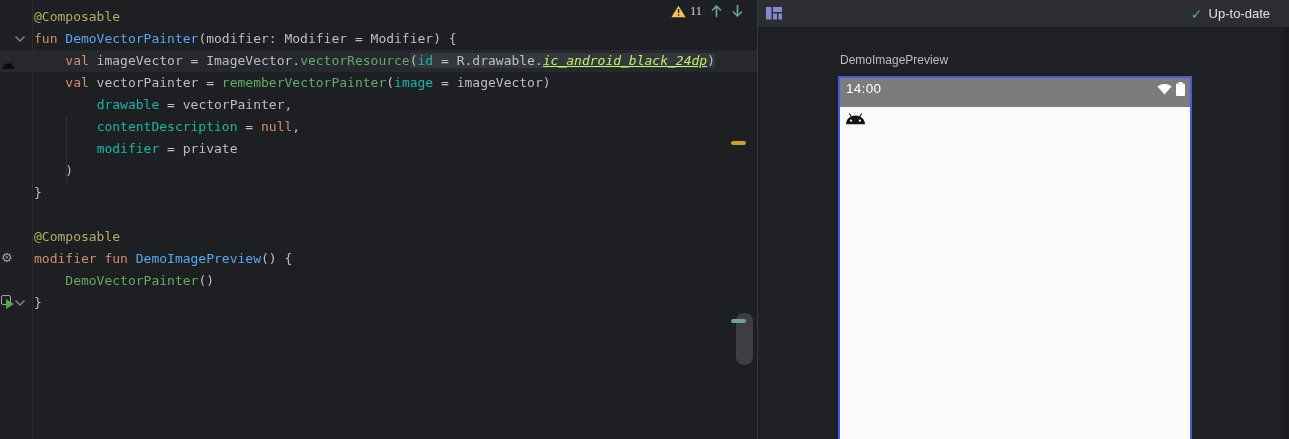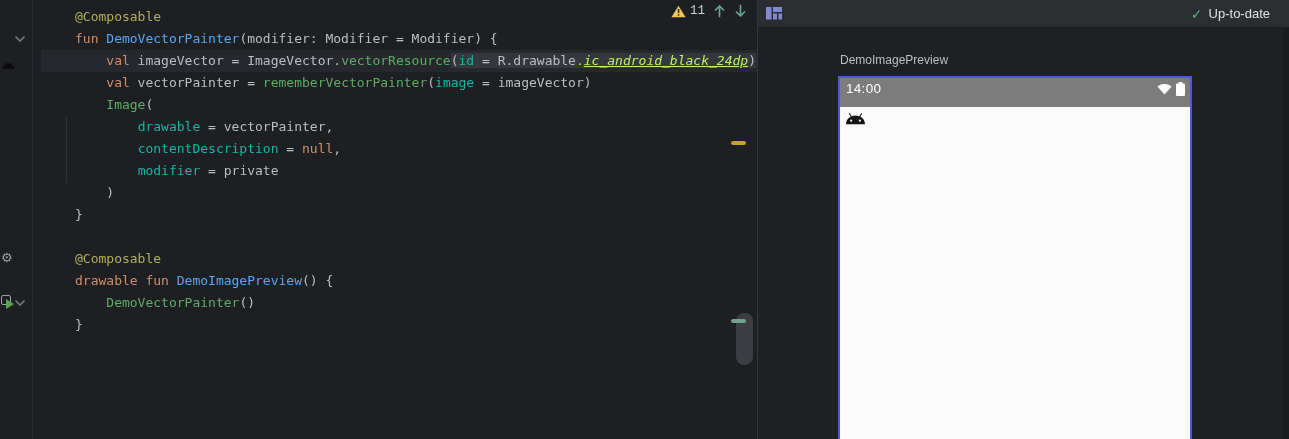--- a/index.html
+++ b/index.html
@@ -3,39 +3,39 @@
 <meta charset="utf-8">
 <style>
   html,body{margin:0;padding:0;background:#1E1F22;}
   .app{position:relative;width:1289px;height:439px;overflow:hidden;background:#1E1F22;
        font-family:"DejaVu Sans Mono",monospace;}
 
   
   .editor{position:absolute;left:0;top:0;width:758px;height:439px;background:#1E1F22;}
   .gutter-sep{position:absolute;left:32px;top:0;bottom:0;width:1px;background:#2A2C31;}
   .indent-guide{position:absolute;left:66px;top:117px;width:1px;height:66px;background:#2F3237;}
-  .code{position:absolute;left:0;top:6px;right:0;margin-left:41px;}
+  .code{position:absolute;left:0;top:6px;right:0;}
   .code-line{height:22px;line-height:22px;font-size:13px;white-space:pre;padding-left:34px;color:#BCBEC4;}
   .code-line.caret{background:#26282E;}
   .tk-an{color:#B3AE60}.tk-kw{color:#CF8E6D}.tk-fn{color:#56A8F5}
   .tk-call{color:#5FAD65}.tk-arg{color:#14b8a6}.tk-df{color:#BCBEC4}
   .tk-res{color:#bef264;font-style:italic;text-decoration:underline;}
   .brk{background:#34373C;}
 
   
   .gutter-ico{position:absolute;}
   .fold-chev{left:14px;width:12px;height:22px;display:flex;align-items:center;justify-content:center;}
   .gear{left:1px;top:249px;font-size:13px;color:#9CA0A8;line-height:18px;font-family:"DejaVu Sans",sans-serif;}
   .run-prev{left:1px;top:295px;width:14px;height:14px;}
   .run-box{position:absolute;left:0;top:0;width:8px;height:8px;border:1.5px solid #9CA0A8;border-radius:2px;}
   .run-tri{position:absolute;left:5px;top:4px;width:0;height:0;border-left:8px solid #57A64A;border-top:5px solid transparent;border-bottom:5px solid transparent;}
 
   
   .inspect{position:absolute;top:2px;left:671px;height:18px;display:flex;align-items:center;gap:8px;
-           font-family:Liberation Mono, monospace;}
+           font-family:Liberation Serif, serif;}
   .warn-wrap{display:flex;align-items:center;gap:4px;}
   .warn-count{color:#CED0D6;font-size:12.5px;}
 
   
   .sb-thumb{position:absolute;left:736px;top:313px;width:17px;height:52px;border-radius:8px;background:#3C3E43;}
   .warn-dash{position:absolute;left:731px;top:141px;width:15px;height:4px;border-radius:2px;background:#C8A22D;}
   .teal-dash{position:absolute;left:731px;top:319px;width:15px;height:4px;border-radius:2px;background:#71A38C;}
 
   .divider{position:absolute;left:757px;top:0;bottom:0;width:1px;background:#35373C;}
 
@@ -65,29 +65,28 @@
 
 <div class="app">
 
   <div class="editor">
     <div class="gutter-sep"></div>
     <div class="code">
         <div class="code-line"><span class="tk-an">@Composable</span></div>
         <div class="code-line"><span class="tk-kw">fun </span><span class="tk-fn">DemoVectorPainter</span><span class="tk-df">(modifier: Modifier = Modifier) {</span></div>
         <div class="code-line caret"><span class="tk-df">    </span><span class="tk-kw">val</span><span class="tk-df"> imageVector = ImageVector.</span><span class="tk-call">vectorResource</span><span class="tk-df brk">(</span><span class="tk-arg brk">id</span><span class="tk-df brk"> = R.drawable.</span><span class="tk-res brk">ic_android_black_24dp</span><span class="tk-df brk">)</span></div>
         <div class="code-line"><span class="tk-df">    </span><span class="tk-kw">val</span><span class="tk-df"> vectorPainter = </span><span class="tk-call">rememberVectorPainter</span><span class="tk-df">(</span><span class="tk-arg">image</span><span class="tk-df"> = imageVector)</span></div>
-        <div class="code-line"><span class="tk-df">    </span><span class="tk-call">Image</span><span class="tk-df">(</span></div>
         <div class="code-line"><span class="tk-df">        </span><span class="tk-arg">drawable</span><span class="tk-df"> = vectorPainter,</span></div>
         <div class="code-line"><span class="tk-df">        </span><span class="tk-arg">contentDescription</span><span class="tk-df"> = </span><span class="tk-kw">null</span><span class="tk-df">,</span></div>
         <div class="code-line"><span class="tk-df">        </span><span class="tk-arg">modifier</span><span class="tk-df"> = private</span></div>
         <div class="code-line"><span class="tk-df">    )</span></div>
         <div class="code-line"><span class="tk-df">}</span></div>
         <div class="code-line"></div>
         <div class="code-line"><span class="tk-an">@Composable</span></div>
-        <div class="code-line"><span class="tk-kw">drawable fun </span><span class="tk-fn">DemoImagePreview</span><span class="tk-df">() {</span></div>
+        <div class="code-line"><span class="tk-kw">modifier fun </span><span class="tk-fn">DemoImagePreview</span><span class="tk-df">() {</span></div>
         <div class="code-line"><span class="tk-df">    </span><span class="tk-call">DemoVectorPainter</span><span class="tk-df">()</span></div>
         <div class="code-line"><span class="tk-df">}</span></div>
       </div>
     <div class="indent-guide"></div>
 
     <div class="gutter-ico fold-chev" style="top:28px">
       <svg width="10" height="6" viewBox="0 0 10 6">
           <path d="M1 1 L5 5 L9 1" fill="none" stroke="#7A7E85" stroke-width="1.6" stroke-linecap="round"></path>
         </svg>
     </div>

